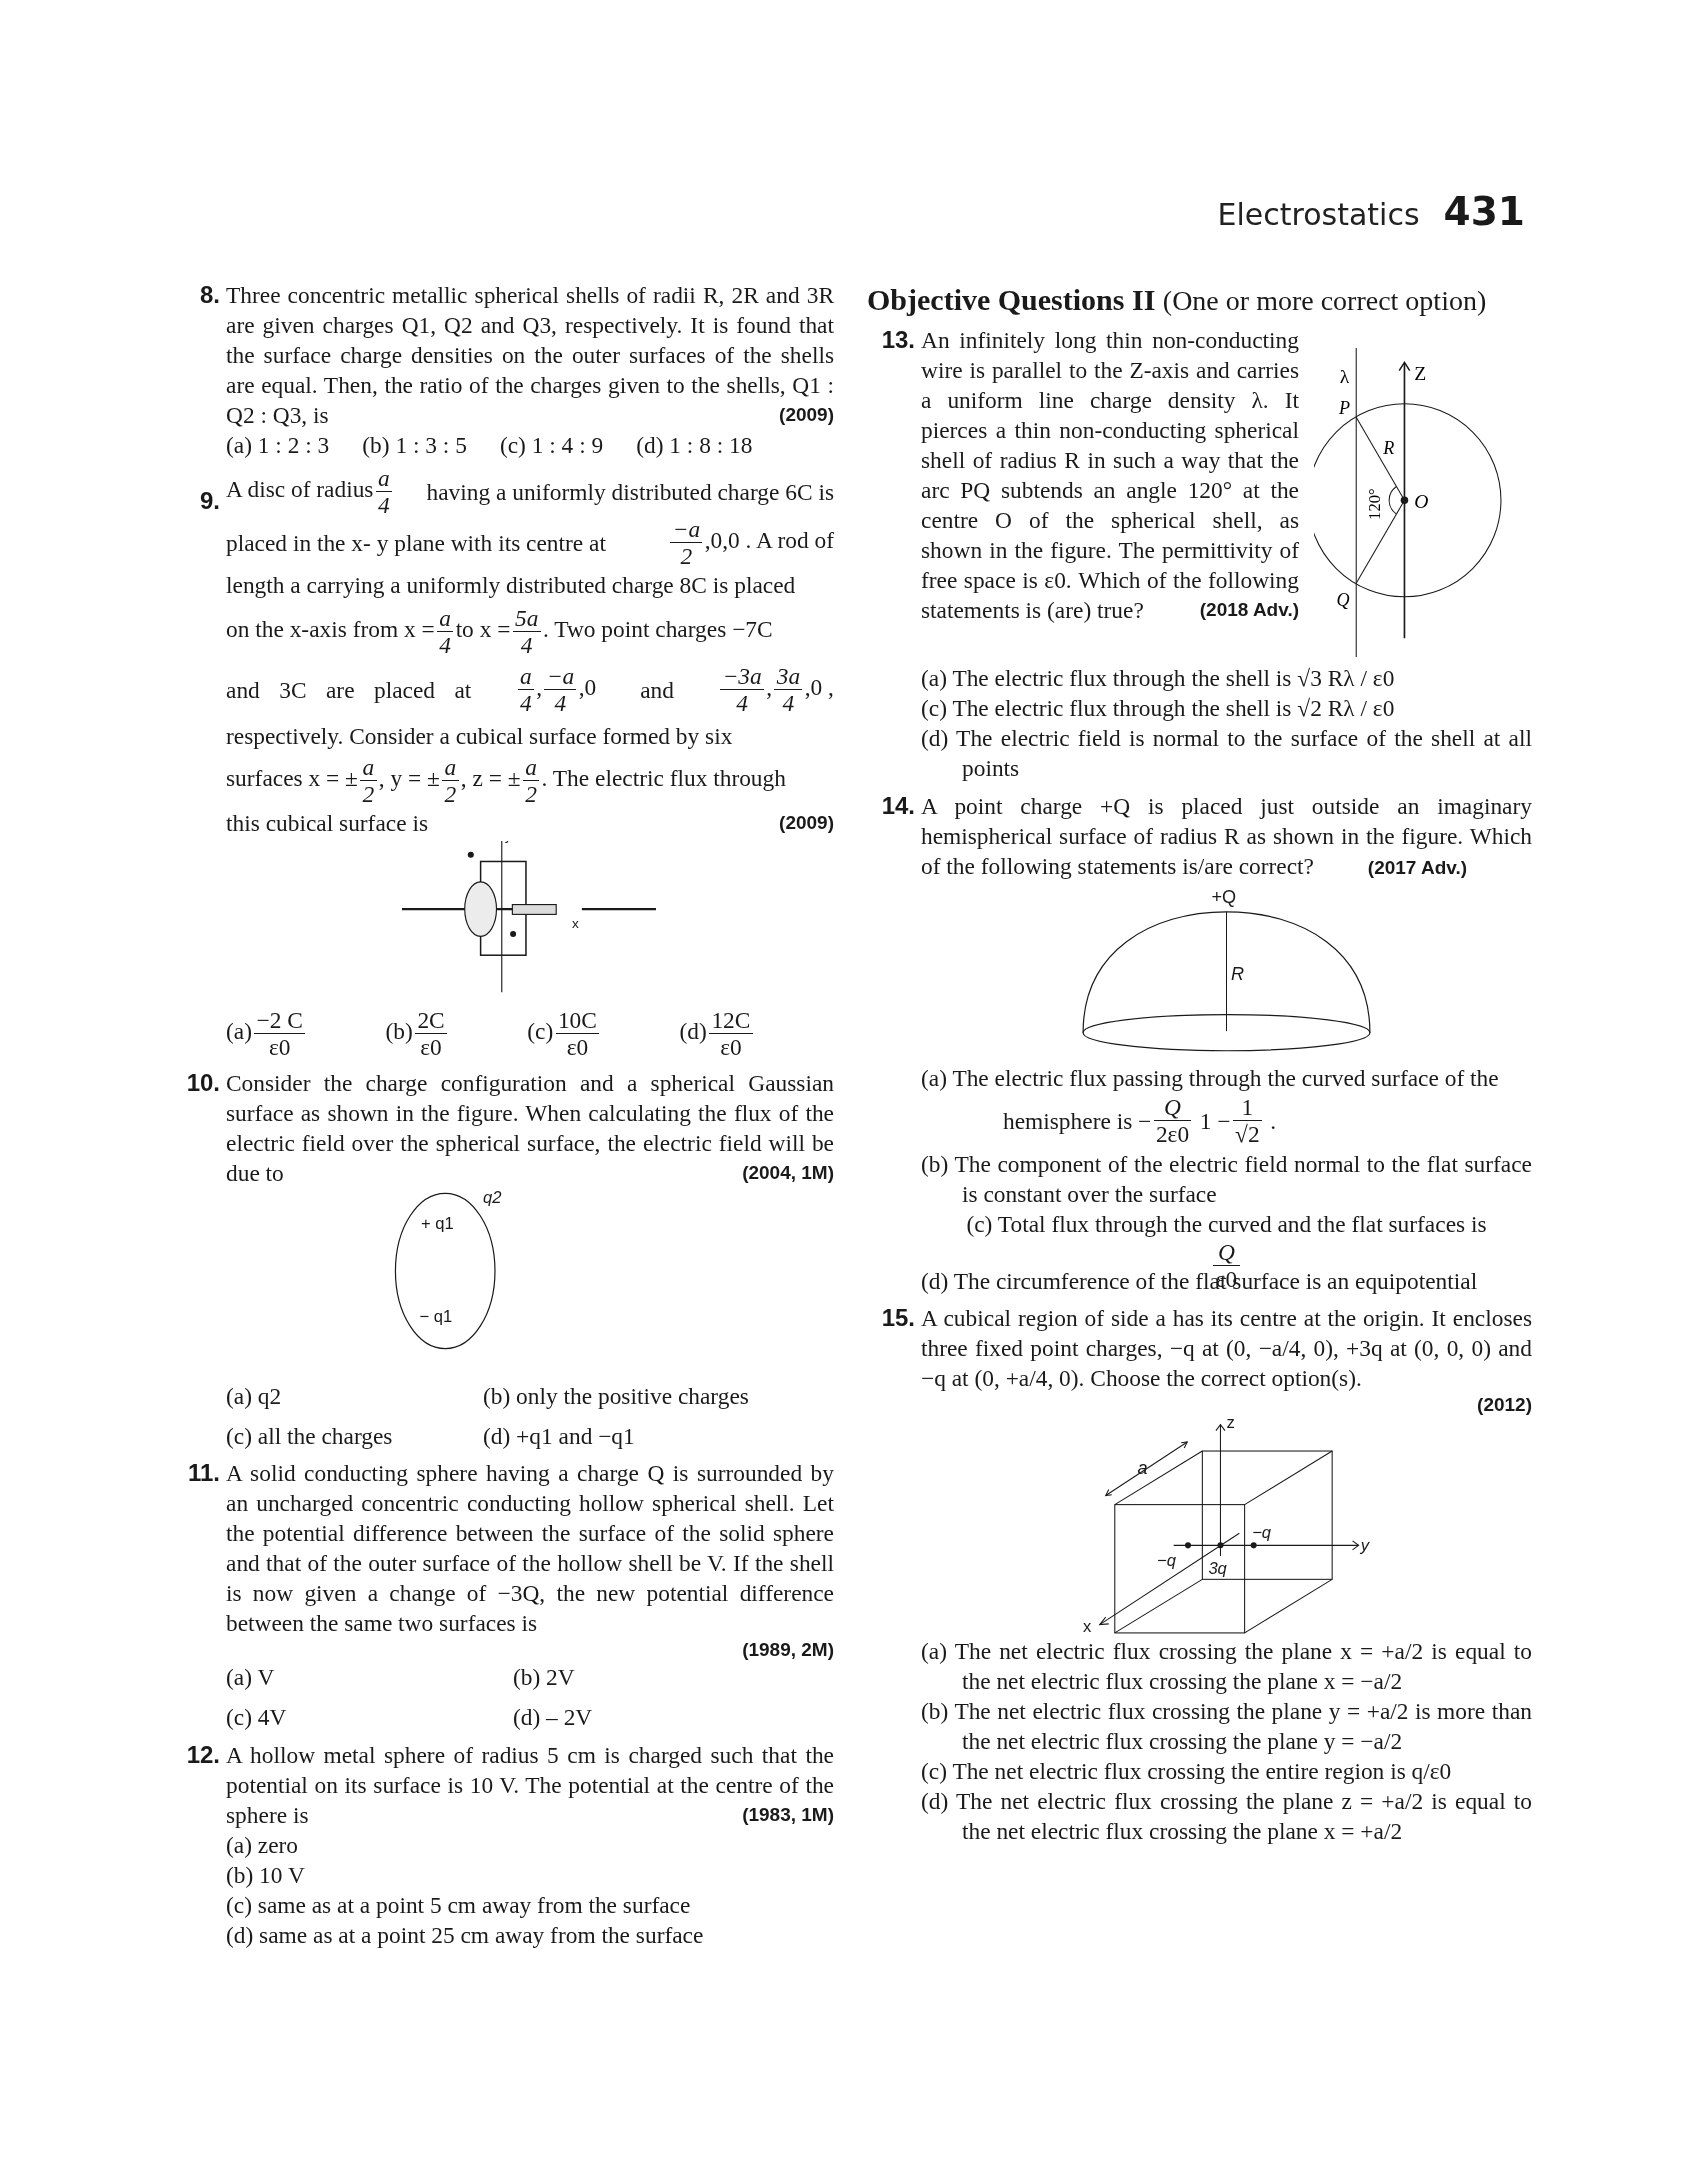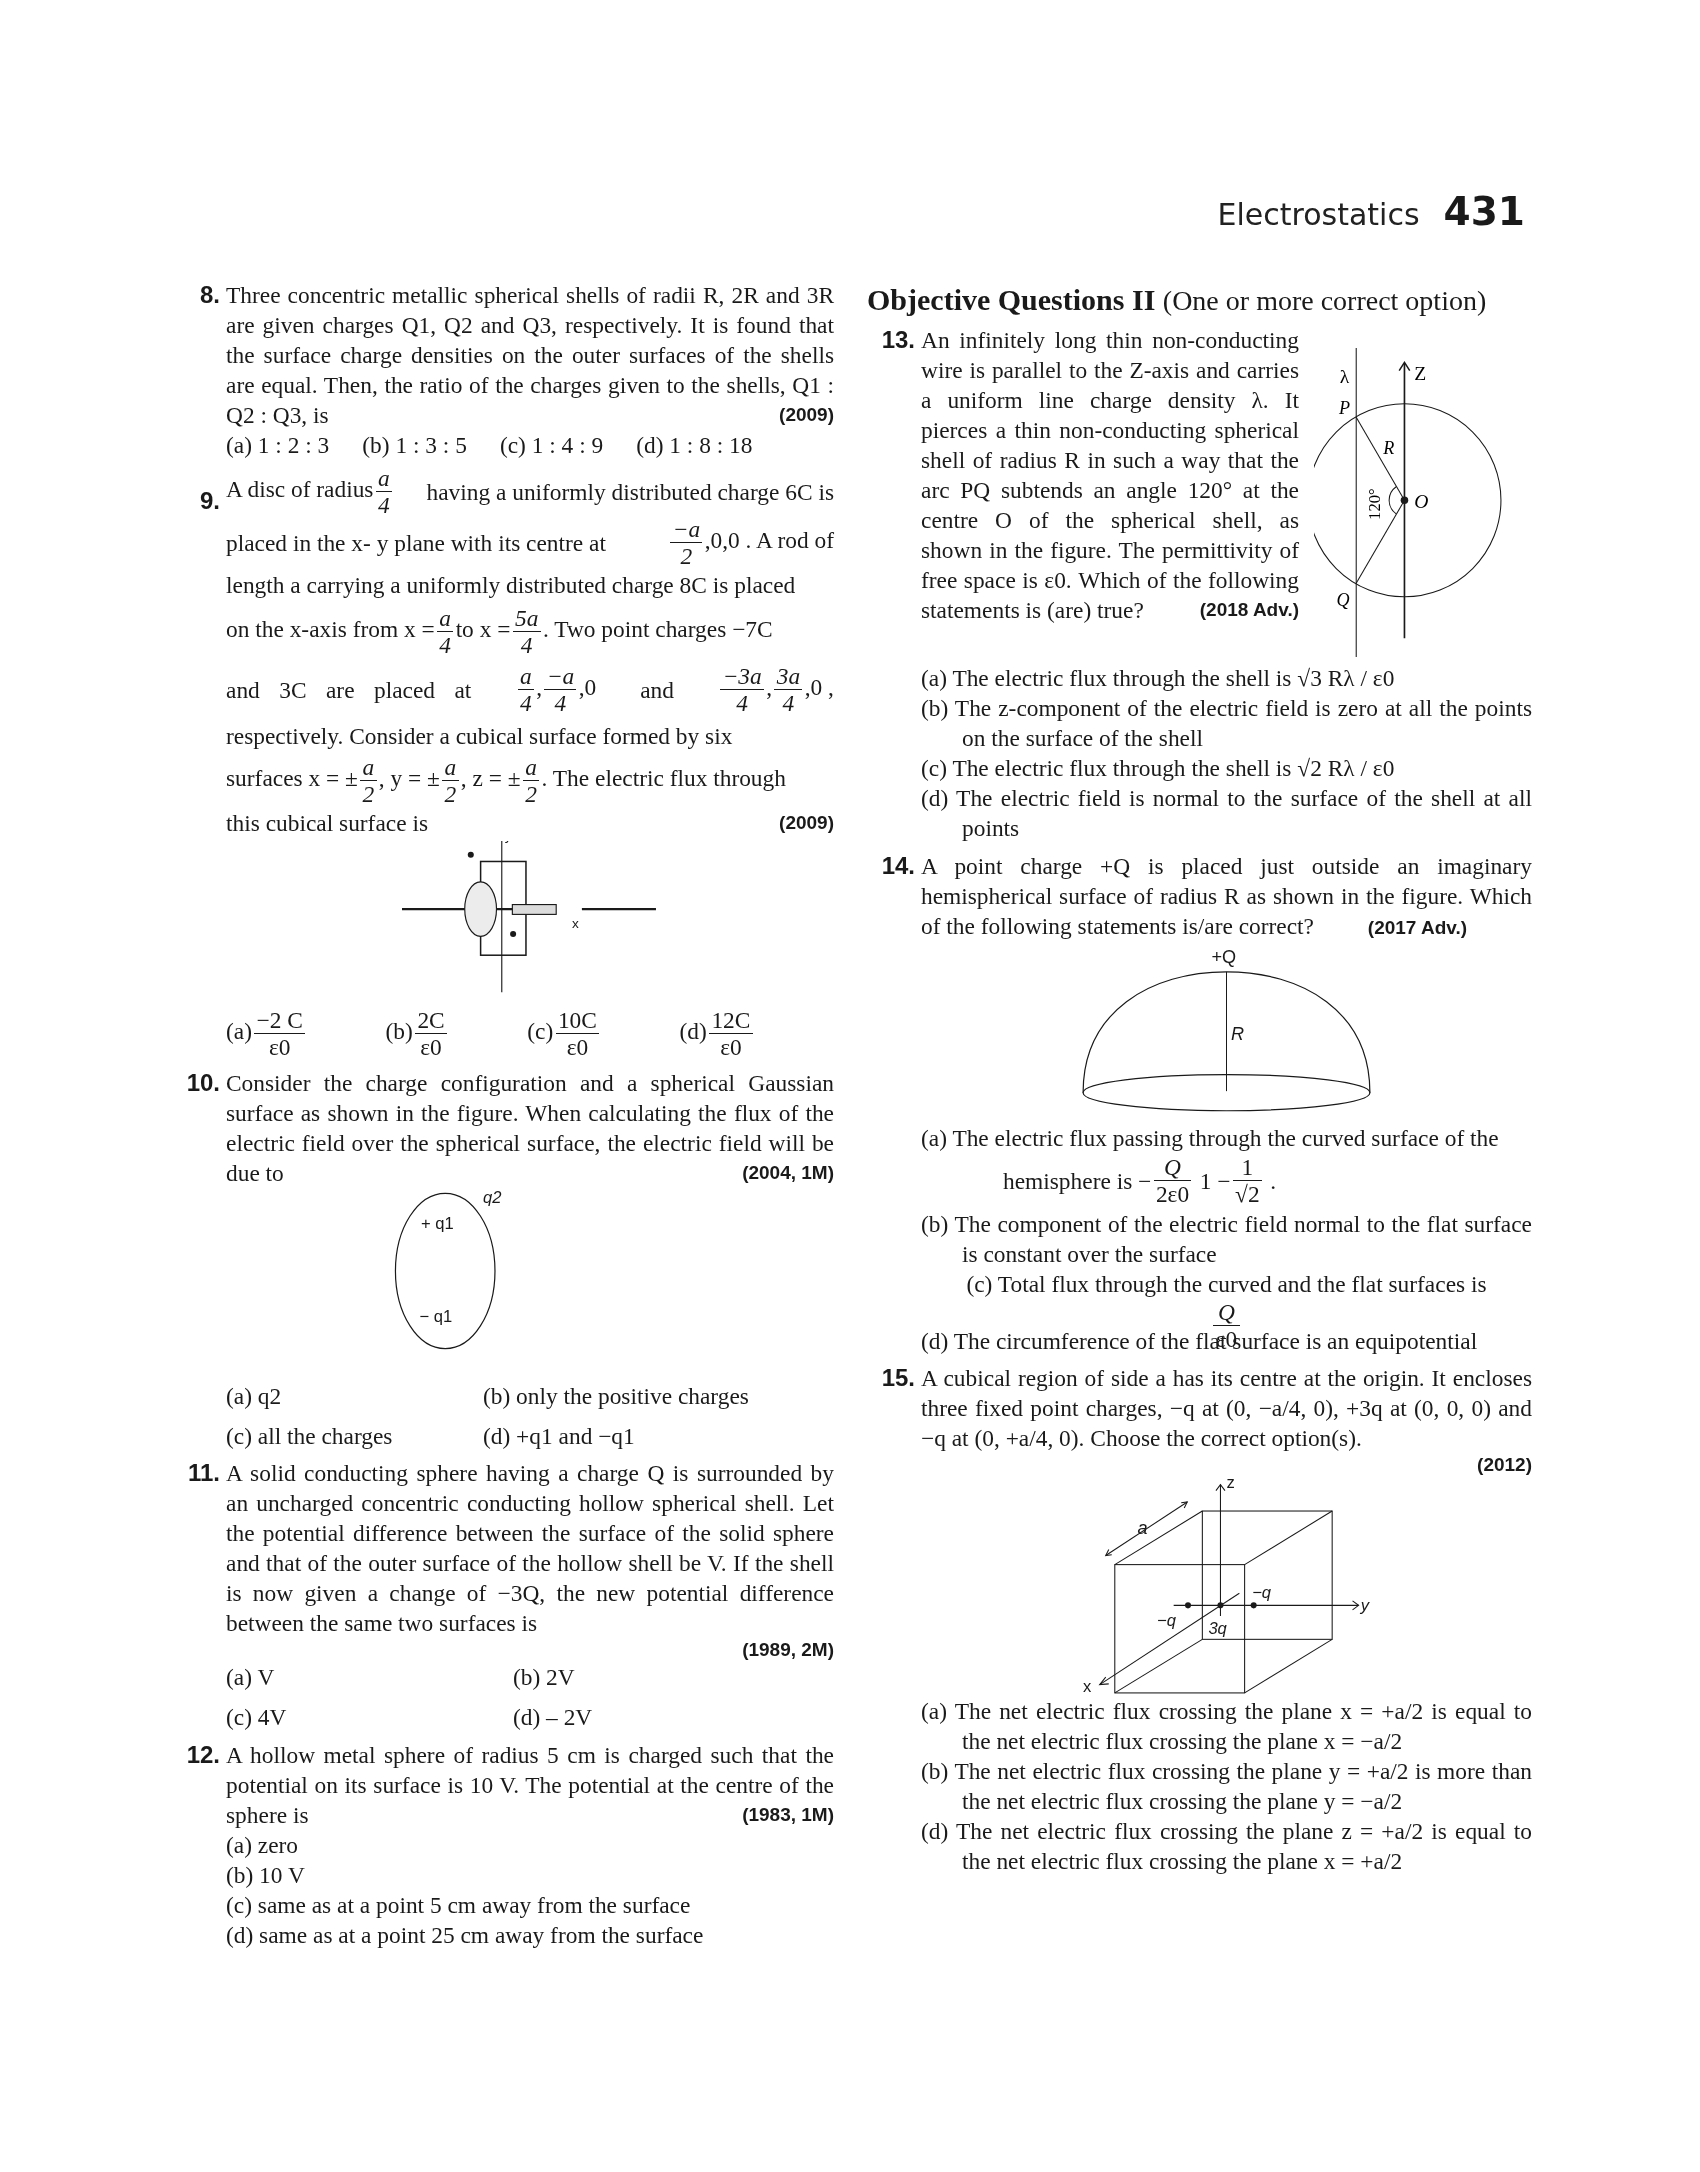--- a/index.html
+++ b/index.html
@@ -235,21 +235,20 @@
         <text x="34" y="76" font-size="26">λ</text>
         <text x="133" y="72" font-size="26">Z</text>
         <text x="33" y="118" font-size="24" font-style="italic">P</text>
         <text x="92" y="170" font-size="24" font-style="italic">R</text>
         <text x="133" y="242" font-size="26" font-style="italic">O</text>
         <text x="30" y="372" font-size="24" font-style="italic">Q</text>
         <text x="0" y="0" font-size="22" transform="translate(88,258) rotate(-90)">120°</text>
       </svg>
     </div>
     <div class="opt-hang" style="margin-top:-1.5px;">(a) The electric flux through the shell is √3 Rλ / ε0</div>
-    <div class="opt-hang">(b) The z-component of the electric field is zero at all the points on the surface of the shell</div>
     <div class="opt-hang">(c) The electric flux through the shell is √2 Rλ / ε0</div>
     <div class="opt-hang">(d) The electric field is normal to the surface of the shell at all points</div>
   </div>
 
   <div class="q">
     <span class="qnum">14.</span>
     <div class="qtext">
       <span>A point charge +Q is placed just outside an imaginary hemispherical surface of radius R as shown in the figure. Which of the following statements is/are correct?</span>
       <span style="font-family:'Liberation Sans',sans-serif;font-weight:bold;font-size:19px;margin-left:48px;">(2017 Adv.)</span>
     </div>
@@ -318,16 +317,17 @@
       <text x="210" y="15" font-size="22">z</text>
       <text x="388" y="178" font-size="22" font-style="italic">y</text>
       <text x="20" y="285" font-size="22">x</text>
       <text x="92" y="76" font-size="24" font-style="italic">a</text>
       <text x="118" y="198" font-size="22" font-style="italic">−q</text>
       <text x="244" y="160" font-size="22" font-style="italic">−q</text>
       <text x="186" y="208" font-size="22" font-style="italic">3q</text>
     </svg>
     <div class="opt-hang">(a) The net electric flux crossing the plane x = +a/2 is equal to the net electric flux crossing the plane x = −a/2</div>
     <div class="opt-hang">(b) The net electric flux crossing the plane y = +a/2 is more than the net electric flux crossing the plane y = −a/2</div>
+    <div class="opt-hang">(c) The net electric flux crossing the entire region is q/ε0</div>
     <div class="opt-hang">(d) The net electric flux crossing the plane z = +a/2 is equal to the net electric flux crossing the plane x = +a/2</div>
   </div>
 </div>
 
 
 </body></html>

